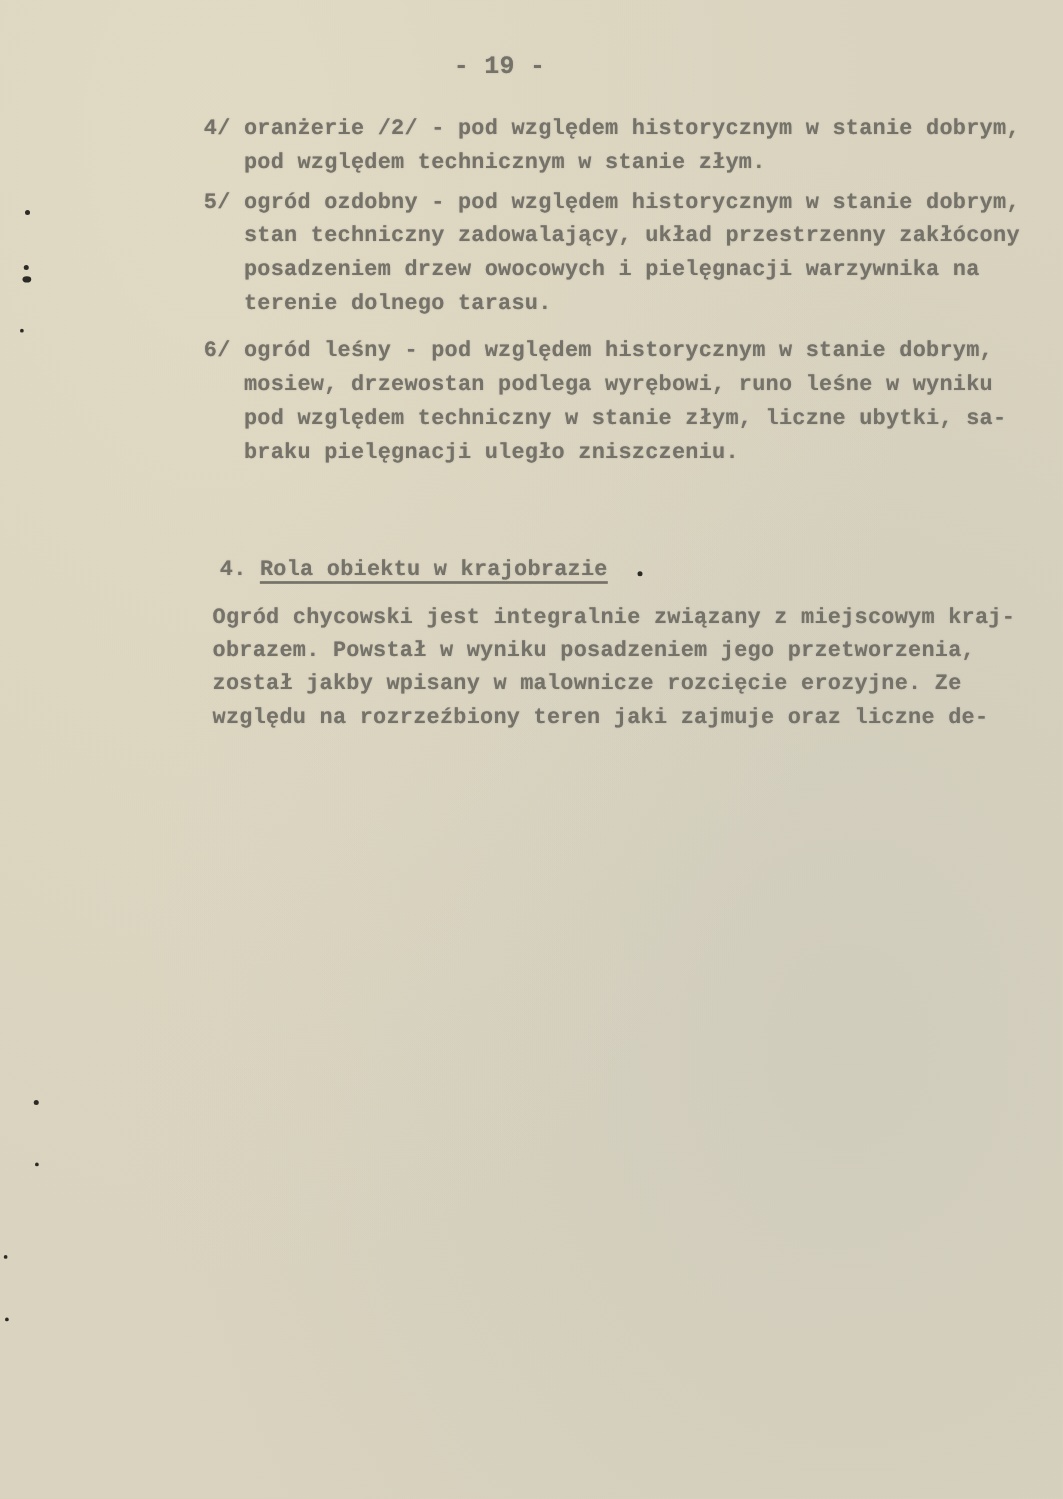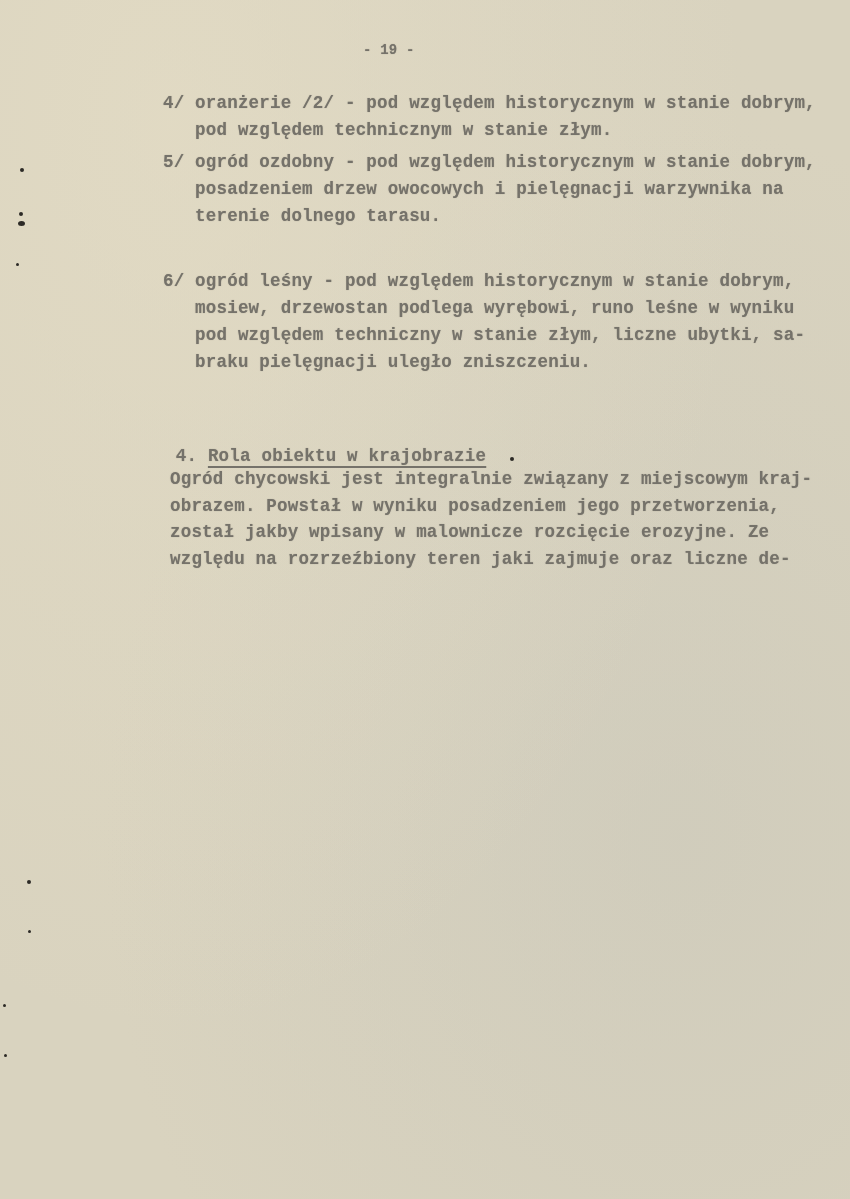--- a/index.html
+++ b/index.html
@@ -18,28 +18,28 @@
     .typed {
       font-family: "Liberation Mono", "DejaVu Sans Mono", monospace;
       font-weight: bold;
       font-size: 17.5px;
       letter-spacing: 0.2px;
       color: #75726a;
       white-space: pre;
       position: absolute;
       text-shadow: 0 0 1px rgba(110,105,95,0.5);
     }
-    .page-num { left: 363px; top: 42px; font-size: 14px; }
+    .page-num { left: 363px; top: 42px; font-size: 20px; }
     .heading {
       left: 133px; top: 426px;
       text-decoration: underline;
       text-decoration-thickness: 2px;
       text-underline-offset: 5px;
     }
-    .para { position: absolute; left: 170px; top: 466px; }
+    .para { position: absolute; left: 170px; top: 481px; }
     .para .typed { position: static; display: block; line-height: 26.5px; }
     .mark {
       position: absolute; background: #2c2a26; border-radius: 50%;
     }
     .item-block { position: absolute; }
     .item-block .typed { position: static; display: block; line-height: 27px; }
   </style>
 </head>
 <body>
 
@@ -47,20 +47,21 @@
 
   <div class="typed page-num">- 19 -</div>
 
   <div class="item-block" style="left:163px; top:90px;">
     <span class="typed">4/ oranżerie /2/ - pod względem historycznym w stanie dobrym,</span>
     <span class="typed">   pod względem technicznym w stanie złym.</span>
   </div>
 
   <div class="item-block" style="left:163px; top:149px;">
     <span class="typed">5/ ogród ozdobny - pod względem historycznym w stanie dobrym,</span>
+    <span class="typed">   stan techniczny zadowalający, układ przestrzenny zakłócony</span>
     <span class="typed">   posadzeniem drzew owocowych i pielęgnacji warzywnika na</span>
     <span class="typed">   terenie dolnego tarasu.</span>
   </div>
 
   <div class="item-block" style="left:163px; top:268px;">
     <span class="typed">6/ ogród leśny - pod względem historycznym w stanie dobrym,</span>
     <span class="typed">   mosiew, drzewostan podlega wyrębowi, runo leśne w wyniku</span>
     <span class="typed">   pod względem techniczny w stanie złym, liczne ubytki, sa-</span>
     <span class="typed">   braku pielęgnacji uległo zniszczeniu.</span>
   </div>

